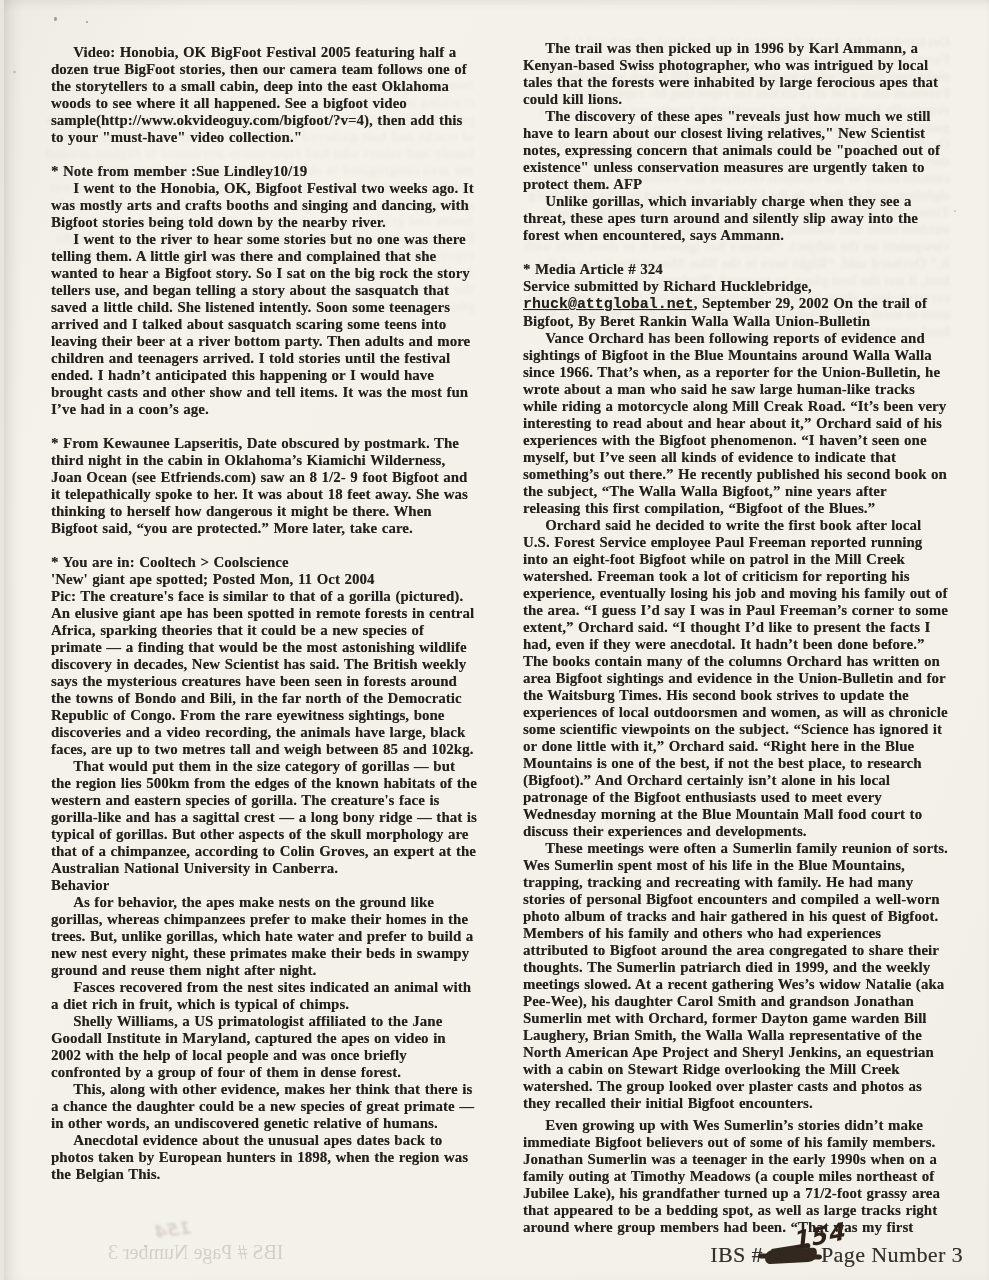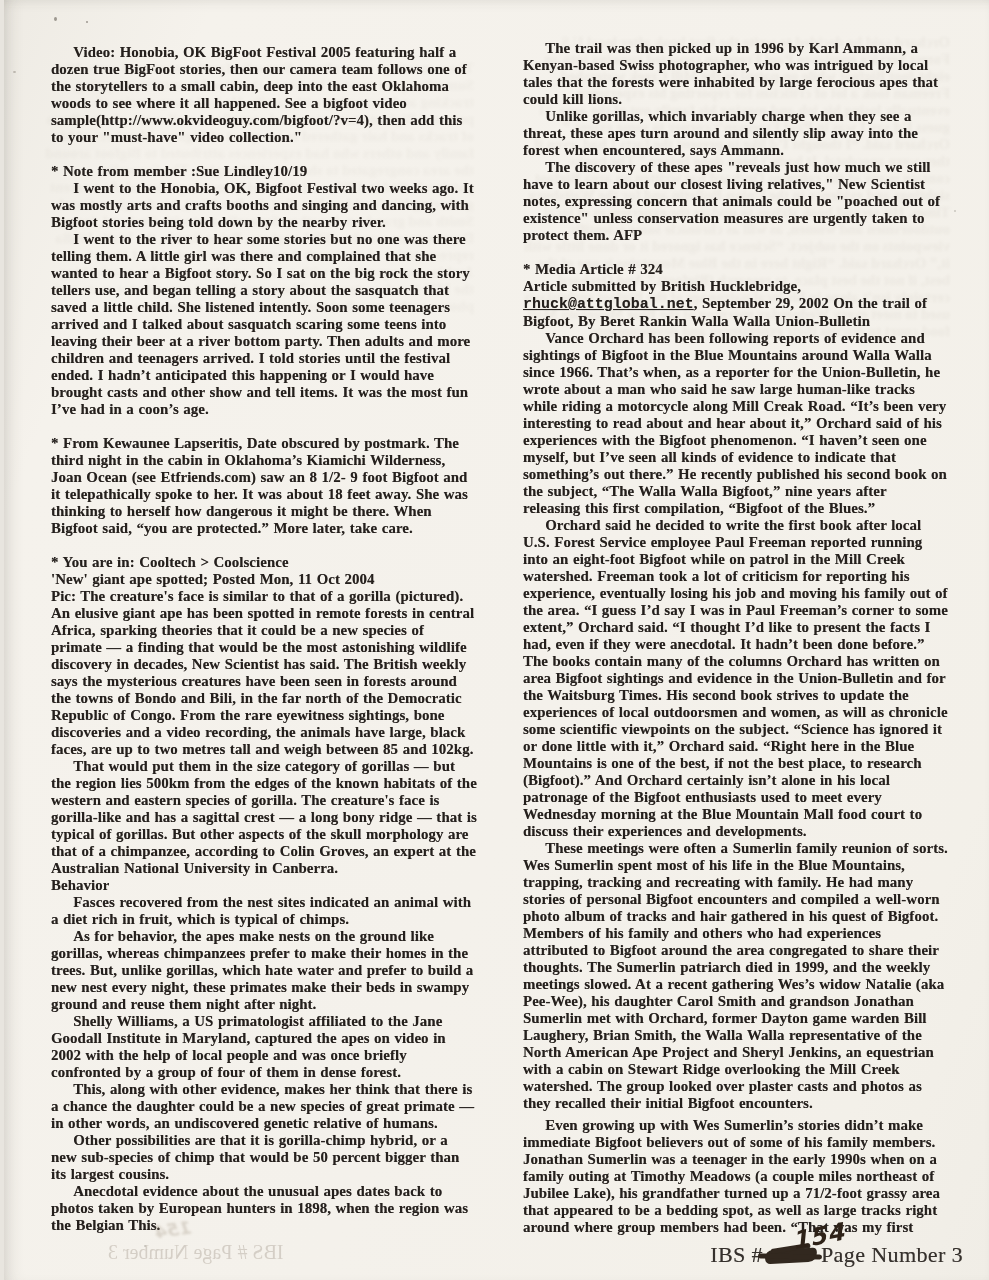--- a/index.html
+++ b/index.html
@@ -120,34 +120,33 @@
     <p class="p-indent">Video: Honobia, OK BigFoot Festival 2005 featuring half a dozen true BigFoot stories, then our camera team follows one of the storytellers to a small cabin, deep into the east Oklahoma woods to see where it all happened. See a bigfoot video sample(http://www.okvideoguy.com/bigfoot/?v=4), then add this to your "must-have" video collection."</p>
     <p class="p-flush gap">*  Note from member :Sue Lindley10/19</p>
     <p class="p-indent">I went to the Honobia, OK, Bigfoot Festival two weeks ago.  It was mostly arts and crafts booths and singing and dancing, with Bigfoot stories being told down by the nearby river.</p>
     <p class="p-indent">I went to the river to hear some stories but no one was there telling them. A little girl was there and complained that she wanted to hear a Bigfoot story.  So I sat on the big rock the story tellers use, and began telling a story about the sasquatch that saved a little child.  She listened intently. Soon some teenagers arrived and I talked about sasquatch scaring some teens into leaving their beer at a river bottom party.  Then adults and more children and teenagers arrived.  I told stories until the festival ended.   I hadn’t anticipated this happening or I would have brought casts and other show and tell items.  It was the most fun I’ve had in a coon’s age.</p>
     <p class="p-flush gap">*   From Kewaunee Lapseritis,  Date obscured by postmark. The third night in the cabin in Oklahoma’s Kiamichi Wilderness, Joan Ocean (see Etfriends.com) saw an 8 1/2- 9 foot Bigfoot and it telepathically spoke to her.  It was about 18 feet away. She was thinking to herself how dangerous it might be there. When Bigfoot said, “you are protected.” More later, take care.</p>
     <p class="p-flush gap">* You are in: Cooltech  &gt; Coolscience</p>
     <p class="p-flush">'New' giant ape spotted; Posted Mon, 11 Oct 2004</p>
     <p class="p-flush">Pic: The creature's face is similar to that of a gorilla (pictured). An elusive giant ape has been spotted in remote forests in central Africa, sparking theories that it could be a new species of primate — a finding that would be the most astonishing wildlife discovery in decades, New Scientist has said. The British weekly says the mysterious creatures have been seen in forests around the towns of Bondo and Bili, in the far north of the Democratic Republic of Congo.    From the rare eyewitness sightings, bone discoveries and a video recording, the animals have large, black faces, are up to two metres tall and weigh between 85 and 102kg.</p>
     <p class="p-indent">That would put them in the size category of gorillas — but the region lies 500km from the edges of the known habitats of the western and eastern species of gorilla.   The creature's face is gorilla-like and has a sagittal crest — a long bony ridge — that is typical of gorillas.    But other aspects of the skull morphology are that of a chimpanzee, according to Colin Groves, an expert at the Australian National University in Canberra.</p>
     <p class="center">Behavior</p>
+    <p class="p-indent">As for behavior, the apes make nests on the ground like gorillas, whereas chimpanzees prefer to make their homes in the trees. But, unlike gorillas, which hate water and prefer to build a new nest every night, these primates make their beds in swampy ground and reuse them night after night.</p>
     <p class="p-indent">Fasces recovered from the nest sites indicated an animal with a diet rich in fruit, which is typical of chimps.</p>
-    <p class="p-indent">As for behavior, the apes make nests on the ground like gorillas, whereas chimpanzees prefer to make their homes in the trees. But, unlike gorillas, which hate water and prefer to build a new nest every night, these primates make their beds in swampy ground and reuse them night after night.</p>
     <p class="p-indent">Shelly Williams, a US primatologist affiliated to the Jane Goodall Institute in Maryland, captured the apes on video in 2002 with the help of local people and was once briefly confronted by a group of four of them in dense forest.</p>
     <p class="p-indent">This, along with other evidence, makes her think that there is a chance the daughter could be a new species of great primate — in other words, an undiscovered genetic relative of humans.</p>
-    <p class="p-indent">Other possibilities are that it is gorilla-chimp hybrid, or a new sub-species of chimp that would be 50 percent bigger than its largest cousins.</p>
     <p class="p-indent">Anecdotal evidence about the unusual apes dates back to photos taken by European hunters in 1898, when the region was the Belgian This.</p>
   </div>
 
   <div class="col col-right">
     <p class="p-indent">The trail was then picked up in 1996 by Karl Ammann, a Kenyan-based Swiss photographer, who was intrigued by local tales that the forests were inhabited by large ferocious apes that could kill lions.</p>
+    <p class="p-indent">The discovery of these apes "reveals just how much we still have to learn about our closest living relatives," New Scientist notes, expressing concern that animals could be "poached out of existence" unless conservation measures are urgently taken to protect them.   AFP</p>
     <p class="p-indent">Unlike gorillas, which invariably charge when they see a threat, these apes turn around and silently slip away into the forest when encountered, says Ammann.</p>
-    <p class="p-indent">The discovery of these apes "reveals just how much we still have to learn about our closest living relatives," New Scientist notes, expressing concern that animals could be "poached out of existence" unless conservation measures are urgently taken to protect them.   AFP</p>
     <p class="p-flush gap">* Media Article # 324</p>
-    <p class="p-flush"><span>Article submitted by British Hucklebridge, </span><span class="email">rhuck@attglobal.net</span><span>, September 29, 2002  On the trail of Bigfoot, By Beret Rankin Walla Walla Union-Bulletin</span></p>
+    <p class="p-flush"><span>Service submitted by Richard Hucklebridge, </span><span class="email">rhuck@attglobal.net</span><span>, September 29, 2002  On the trail of Bigfoot, By Beret Rankin Walla Walla Union-Bulletin</span></p>
     <p class="p-indent">Vance Orchard has been following reports of evidence and sightings of Bigfoot in the Blue Mountains around Walla Walla since 1966. That’s when, as a reporter for the Union-Bulletin, he wrote about a man who said he saw large human-like tracks while riding a motorcycle along Mill Creak Road. “It’s been very interesting to read about and hear about it,” Orchard said of his experiences with the Bigfoot phenomenon. “I haven’t seen one myself, but I’ve seen all kinds of evidence to indicate that something’s out there.” He recently published his second book on the subject, “The Walla Walla Bigfoot,” nine years after releasing this first compilation, “Bigfoot of the Blues.”</p>
     <p class="p-indent">Orchard said he decided to write the first book after local U.S. Forest Service employee Paul Freeman reported running into an eight-foot Bigfoot while on patrol in the Mill Creek watershed. Freeman took a lot of criticism for reporting his experience, eventually losing his job and moving his family out of the area. “I guess I’d say I was in Paul Freeman’s corner to some extent,” Orchard said. “I thought I’d like to present the facts I had, even if they were anecdotal. It hadn’t been done before.” The books contain many of the columns Orchard has written on area Bigfoot sightings and evidence in the Union-Bulletin and for the Waitsburg Times. His second book strives to update the experiences of local outdoorsmen and women, as will as chronicle some scientific viewpoints on the subject. “Science has ignored it or done little with it,” Orchard said. “Right here in the Blue Mountains is one of the best, if not the best place, to research (Bigfoot).” And Orchard certainly isn’t alone in his local patronage of the Bigfoot enthusiasts used to meet every Wednesday morning at the Blue Mountain Mall food court to discuss their experiences and developments.</p>
     <p class="p-indent">These meetings were often a Sumerlin family reunion of sorts. Wes Sumerlin spent most of his life in the Blue Mountains, trapping, tracking and recreating with family. He had many stories of personal Bigfoot encounters and compiled a well-worn photo album of tracks and hair gathered in his quest of Bigfoot. Members of his family and others who had experiences attributed to Bigfoot around the area congregated to share their thoughts. The Sumerlin patriarch died in 1999, and the weekly meetings slowed. At a recent gathering Wes’s widow Natalie (aka Pee-Wee), his daughter Carol Smith and grandson Jonathan Sumerlin met with Orchard, former Dayton game warden Bill Laughery, Brian Smith, the Walla Walla representative of the North American Ape Project and Sheryl Jenkins, an equestrian with a cabin on Stewart Ridge overlooking the Mill Creek watershed. The group looked over plaster casts and photos as they recalled their initial Bigfoot encounters.</p>
     <p class="p-indent gap-sm">Even growing up with Wes Sumerlin’s stories didn’t make immediate Bigfoot believers out of some of his family members. Jonathan Sumerlin was a teenager in the early 1990s when on a family outing at Timothy Meadows (a couple miles northeast of Jubilee Lake), his grandfather turned up a 71/2-foot grassy area that appeared to be a bedding spot, as well as large tracks right around where group members had been. “That was my first</p>
   </div>
 
   <div class="footer">
     <span>IBS #</span><span class="scribble"></span><span>Page Number 3</span>
   </div>
   <div class="handwritten">154</div>

